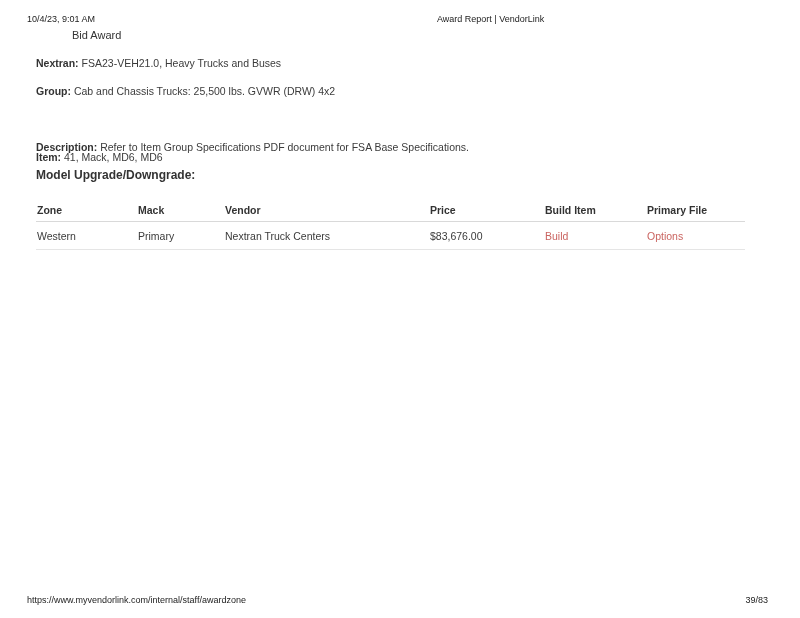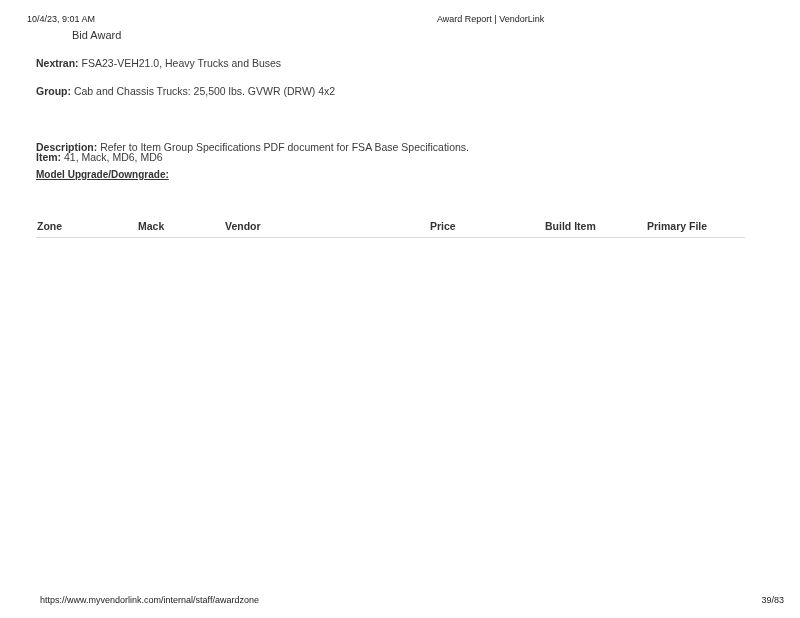--- a/index.html
+++ b/index.html
@@ -13,48 +13,48 @@
   }
   
   .print-meta {
     position: absolute;
     font-size: 9px;
     color: #222222;
     white-space: nowrap;
   }
   #print-datetime { left: 27px; top: 14px; }
   #print-title    { left: 397px; top: 14px; margin-left: 40px; }
-  #print-url      { left: 40px; top: 595px; }
-  #print-page     { right: 16px; top: 595px; }
+  #print-url      { left: 27px; top: 595px; }
+  #print-page     { right: 32px; top: 595px; }
 
   
   .page-heading {
     position: absolute; left: 36px; top: 29px;
     font-size: 11px; font-weight: normal; color: #333333;
     white-space: nowrap;
     margin-left: 36px;
   }
   .field {
     position: absolute; left: 36px;
     font-size: 10.5px; color: #3b3b3b;
     white-space: nowrap; line-height: 14px;
   }
   .field b { color: #333333; }
   #field-0 { top: 56px; }
   #field-1 { top: 84px; }
   #field-2 { top: 112px; margin-top: 38px; }
   #field-3 { top: 140px; }
   .section-heading {
     position: absolute; left: 36px; top: 168px;
-    font-size: 10px; font-weight: bold; color: #333333;
-    white-space: nowrap; line-height: 14px; text-decoration: underline;
+    font-size: 12px; font-weight: bold; color: #333333;
+    white-space: nowrap; line-height: 14px;
   }
 
   
-  .award-table-wrap { position: absolute; left: 36px; top: 214px; }
+  .award-table-wrap { position: absolute; left: 36px; top: 198px; }
   table.award {
     border-collapse: collapse; table-layout: fixed;
     width: 709px; font-size: 10.5px; color: #3b3b3b;
   }
   table.award th {
     text-align: left; font-weight: bold; color: #333333;
     height: 23px; padding: 0 0 0 1px; vertical-align: middle;
     border-bottom: 1px solid #d9d9d9;
     white-space: nowrap; overflow: hidden;
   }
@@ -106,18 +106,26 @@
       <tr>
         <th>Zone</th>
         <th>Mack</th>
         <th>Vendor</th>
         <th>Price</th>
         <th>Build Item</th>
         <th>Primary File</th>
       </tr>
     </thead>
     <tbody id="award-rows">
+        <tr>
+          <td>Western</td>
+          <td>Primary</td>
+          <td>Nextran Truck Centers</td>
+          <td>$83,676.00</td>
+          <td><a class="file-link" style="color: rgb(202, 100, 96);">Build</a></td>
+          <td><a class="file-link" style="color: rgb(202, 100, 96);">Options</a></td>
+        </tr>
       </tbody>
   </table>
 </div>
 
 <span id="print-url" class="print-meta">https://www.myvendorlink.com/internal/staff/awardzone</span>
 <span id="print-page" class="print-meta">39/83</span>
 
 </body></html>

